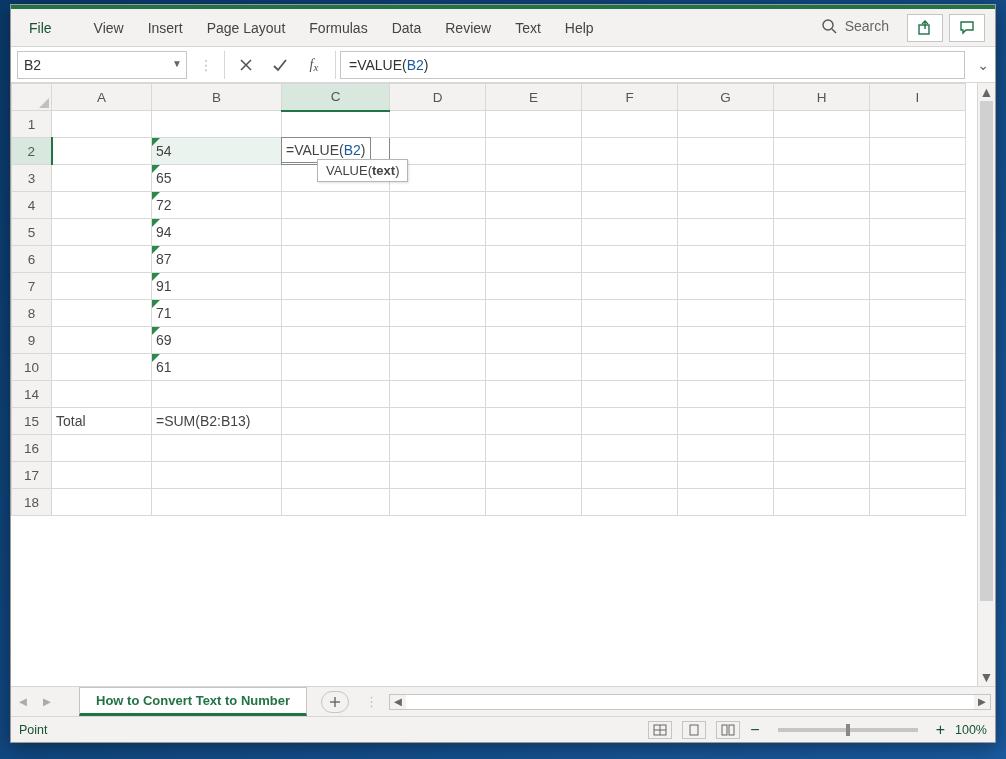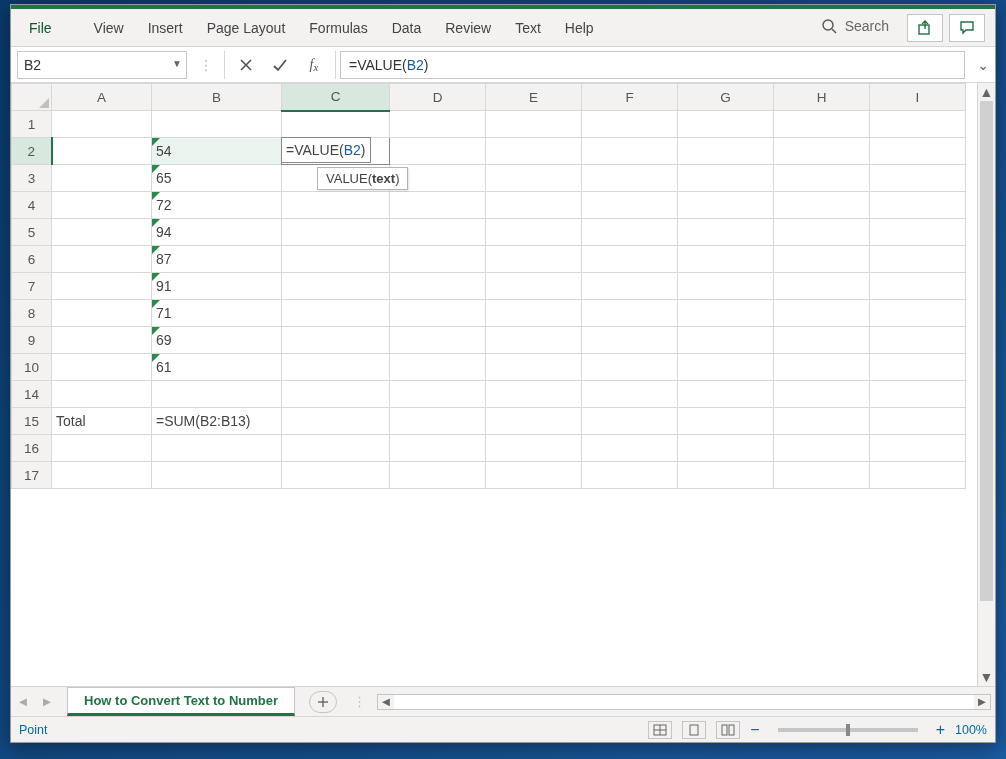--- a/index.html
+++ b/index.html
@@ -220,21 +220,21 @@
   .sheet-tab {
     height:100%;
     padding:0 16px;
     display:flex; align-items:center;
     background:#fff;
     border:1px solid #c5c5c5;
     border-bottom:3px solid #217346;
     color:#217346;
     font-weight:600;
     cursor:pointer;
-    margin-left:8px;
+    margin-left:20px;
   }
   .new-sheet {
     width:28px; height:22px;
     border:1px solid #c5c5c5;
     border-radius:11px;
     margin:0 10px 0 14px;
     display:flex; align-items:center; justify-content:center;
     color:#666; cursor:pointer;
   }
   .hscroll {
@@ -252,21 +252,21 @@
   }
   .hscroll .left { left:0; }
   .hscroll .right { right:0; }
 
   
   .status-bar {
     height:26px;
     background:#f3f2f1;
     border-top:1px solid #d6d6d6;
     display:flex; align-items:center;
-    font-size:12.5px; color:#0369a1;
+    font-size:12.5px; color:#14532d;
     padding:0 8px;
     gap:10px;
   }
   .status-bar .spacer { flex:1; }
   .view-btn {
     width:24px; height:18px;
     border:1px solid #c5c5c5;
     display:flex; align-items:center; justify-content:center;
     cursor:pointer;
   }
@@ -559,24 +559,36 @@
                 <td></td>
                 <td></td>
                 <td></td>
                 <td></td>
                 <td></td>
                 <td></td>
                 <td></td>
                 <td></td>
                 <td></td>
               </tr>
+          <tr>
+                <th class="rowhdr">18</th>
+                <td></td>
+                <td></td>
+                <td></td>
+                <td></td>
+                <td></td>
+                <td></td>
+                <td></td>
+                <td></td>
+                <td></td>
+              </tr>
         </tbody>
           </table>
 
-        <div class="tooltip" style="left:306px; top:84px;text-align:center;">
+        <div class="tooltip" style="left:306px; top:76px;text-align:center;">
           <span>VALUE(</span><b>text</b><span>)</span>
         </div>
       </div>
 
       <div class="vscroll">
         <div class="up">▲</div>
         <div class="thumb"></div>
         <div class="dn">▼</div>
       </div>
     </div>

